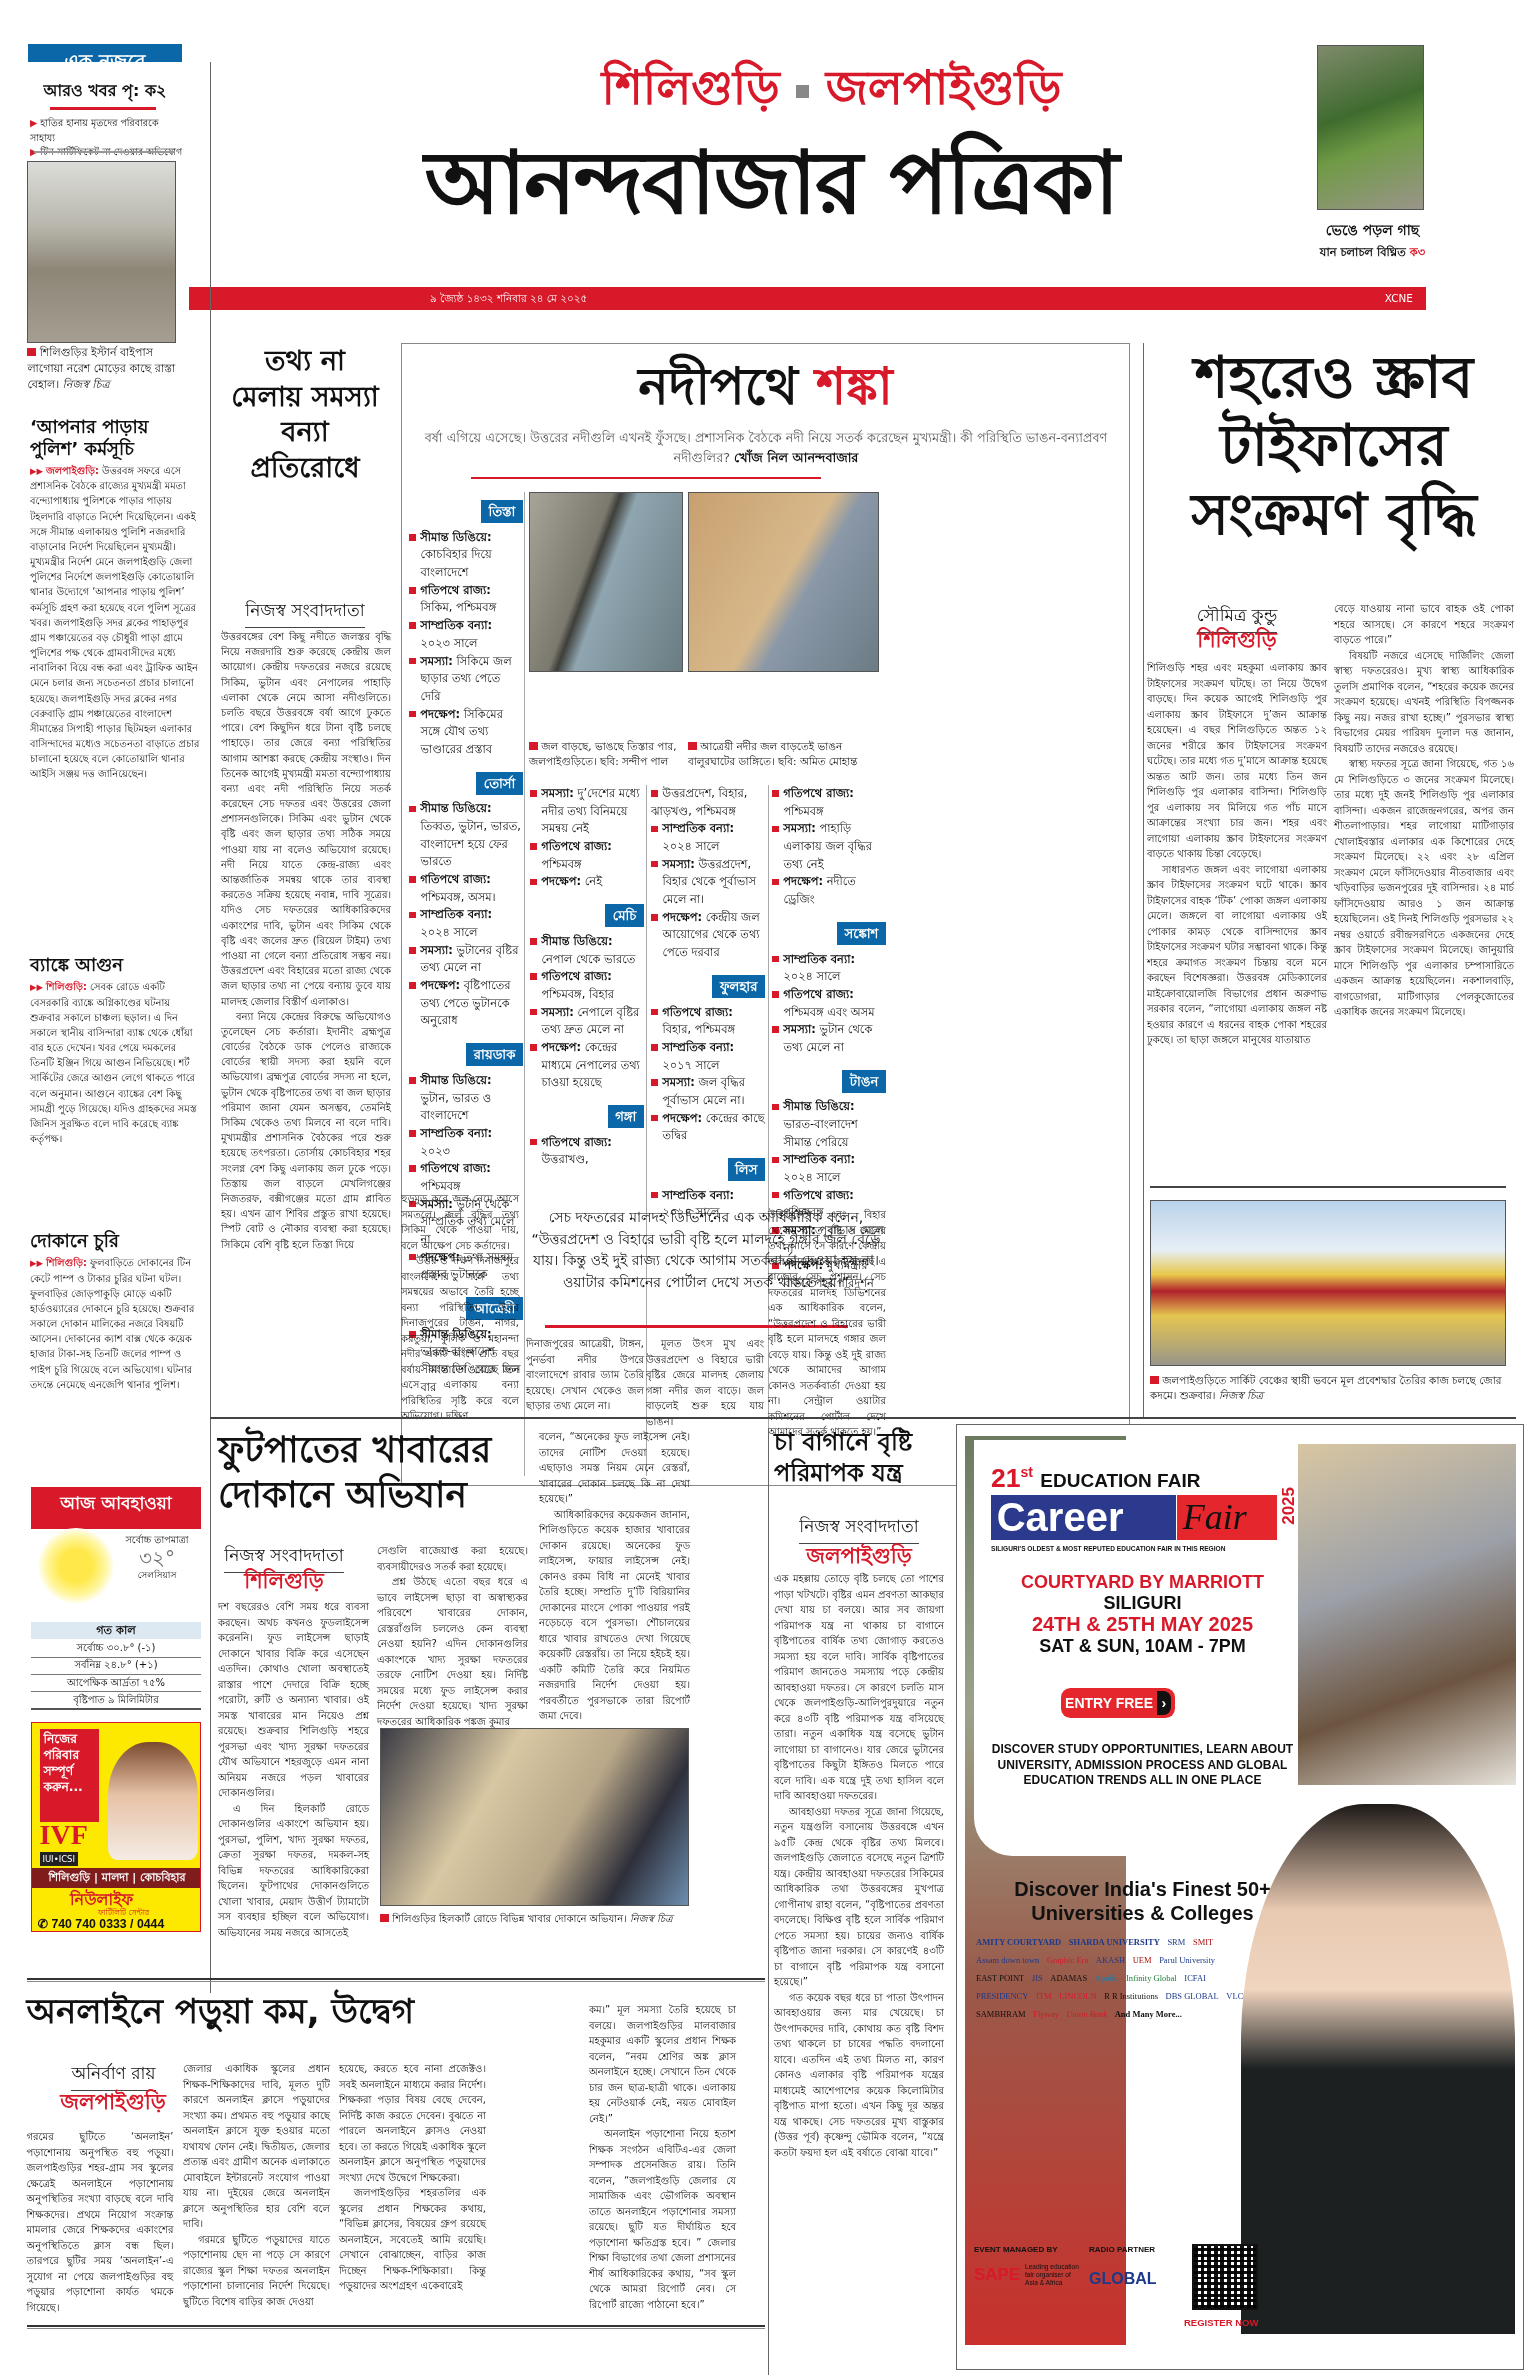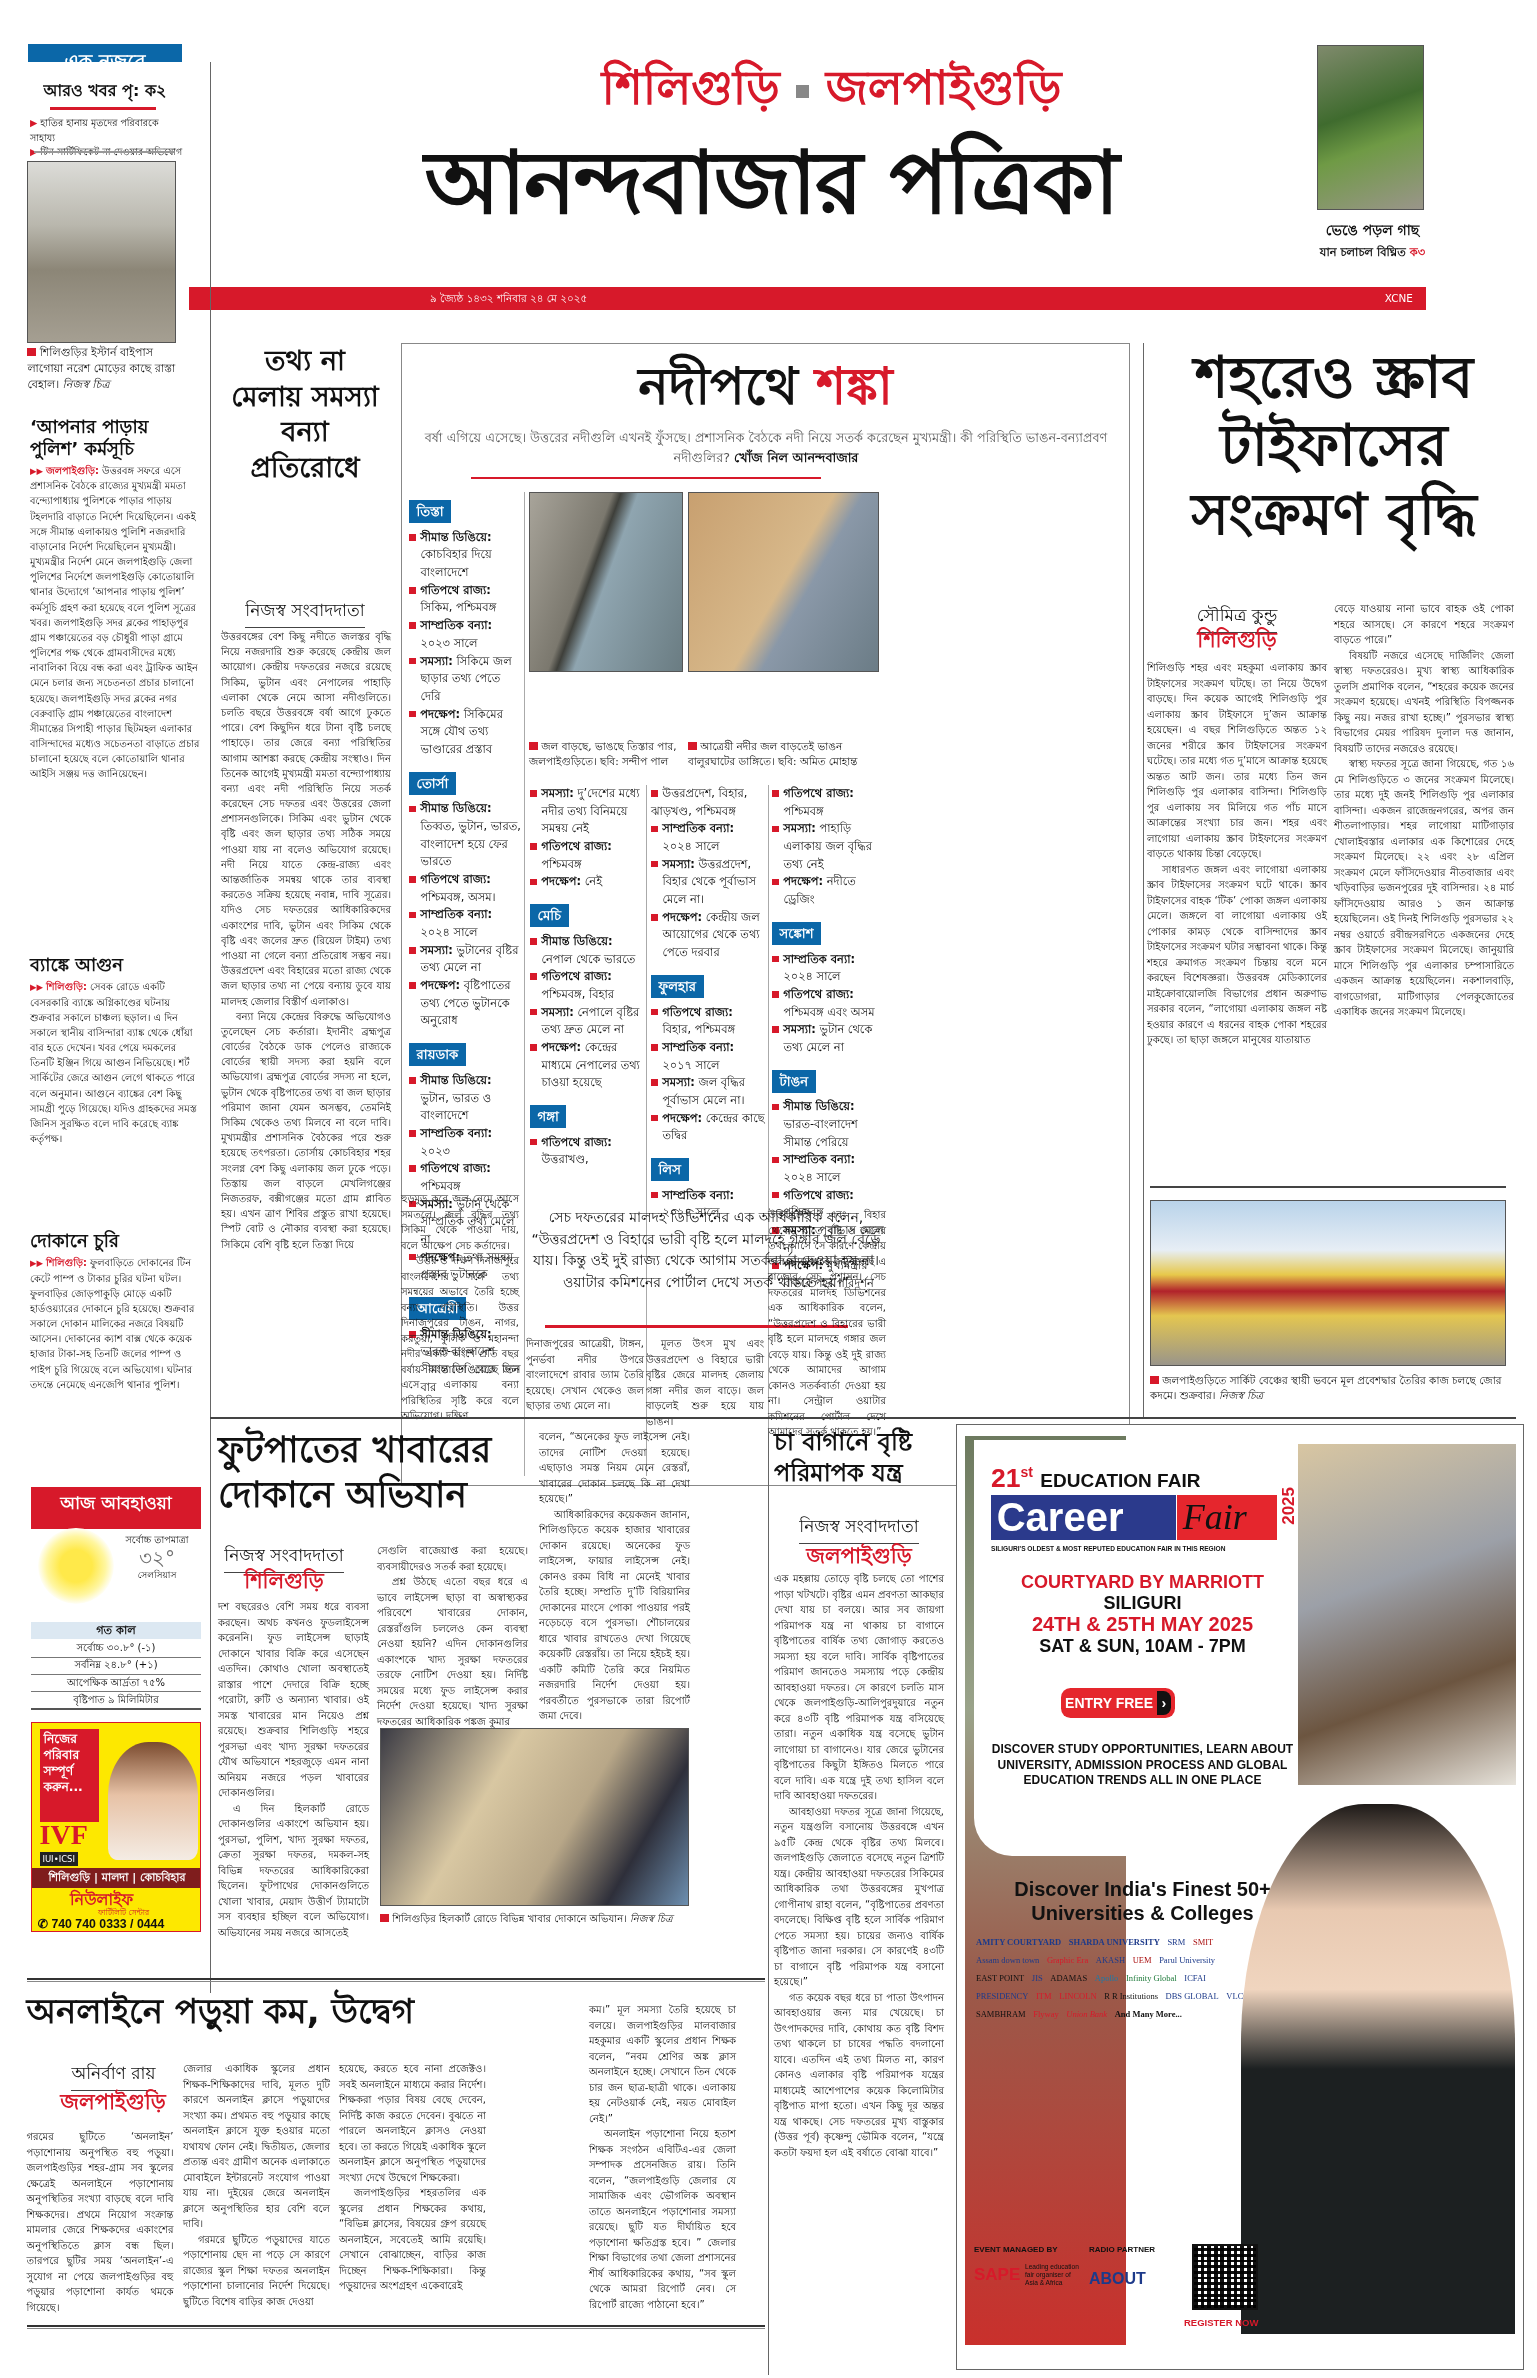--- a/index.html
+++ b/index.html
@@ -8,21 +8,21 @@
 .red{color:#d7192a}
 .blue-bg{background:#0b67a8;color:#fff}
 .tri::before{content:"▶▶";color:#d7192a;font-size:8.5px;margin-right:2.8px}
 .para{text-align:justify;font-size:11px;line-height:1.55}
 .para p{text-indent:1.5em}
 .para p.noind{text-indent:0}
 .photo{background:linear-gradient(135deg,#8a9a7a,#c8c0a0 50%,#6f8590);border:0.9px solid #555}
 .cap{font-size:11px;line-height:1.45}
 .cap::before{content:"";display:inline-block;width:8.5px;height:8.5px;background:#d7192a;margin-right:3.8px}
 .river-tag{display:inline-block;background:#0b67a8;color:#fff;font-weight:bold;padding:1.9px 7.6px;font-size:13.2px}
-.river-block{text-align:left;margin:13.2px 0 5.7px}
+.river-block{text-align:right;margin:13.2px 0 5.7px}
 .rl{font-size:11.4px;line-height:1.55;text-align:left}
 .rl b{font-weight:bold}
 .rl div{padding-left:11.4px;text-indent:-11.4px}
 .rl div::before{content:"";display:inline-block;width:6.6px;height:6.6px;background:#d7192a;margin-right:4.7px;vertical-align:middle}
 .vline{border-left:0.9px solid #aaa}
 .headline{font-family:"DejaVu Sans",sans-serif;font-weight:bold;text-align:center;line-height:1.15}
 .byline{text-align:left;font-size:17px;border-bottom:1.9px solid #444;display:inline-block;padding-bottom:4px}
 .loc{text-align:center;color:#d7192a;font-weight:bold;font-size:21px}
 </style>
 </head>
@@ -310,21 +310,21 @@
       <span>SAMBHRAM</span>
       <span style="color:#d7192a">Flyway</span>
     <span style="color:#d7192a;font-style:italic">Union Bank</span>
       <b>And Many More...</b>
   </div>
   <div class="abs" style="left:284px;top:379px;width:274px;height:530px;border-radius:45% 45% 0 0;background:linear-gradient(180deg,#1e1a18 0%,#e8c9b1 20%,#f0d5bf 35%,#1c2021 50%,#1c2021 100%)"></div>
   <div class="abs" style="left:17px;top:819px;font-family:'Liberation Sans',sans-serif;font-size:8px;font-weight:bold">EVENT MANAGED BY</div>
   <div class="abs red" style="left:17px;top:838px;font-family:'Liberation Sans',sans-serif;font-weight:bold;font-size:17px">SAPE</div>
   <div class="abs" style="left:68px;top:838px;width:57px;font-family:'Liberation Sans',sans-serif;font-size:6.6px;line-height:1.2">Leading education fair organiser of Asia &amp; Africa</div>
   <div class="abs" style="left:132px;top:819px;font-family:'Liberation Sans',sans-serif;font-size:8px;font-weight:bold">RADIO PARTNER</div>
-  <div class="abs" style="left:132px;top:842px;font-family:'Liberation Sans',sans-serif;font-weight:bold;font-size:16px;color:#1d3a8a">ABOUT</div>
+  <div class="abs" style="left:132px;top:842px;font-family:'Liberation Sans',sans-serif;font-weight:bold;font-size:16px;color:#1d3a8a">GLOBAL</div>
   <div class="abs" style="left:235px;top:819px;width:66px;height:66px;background:repeating-linear-gradient(90deg,#111 0 3.8px,#fff 3.8px 6.6px),repeating-linear-gradient(0deg,#111 0 2.8px,#fff 2.8px 5.7px);background-blend-mode:multiply;border:2.8px solid #111"></div>
   <div class="abs red" style="left:227px;top:891px;font-family:'Liberation Sans',sans-serif;font-weight:bold;font-size:9.5px">REGISTER NOW</div>
 </div>
 
 <div class="abs" style="left:26.5px;top:1978px;width:738px;height:3.8px;border-top:2.8px solid #333;border-bottom:0.9px solid #888"></div>
 <div class="abs headline" style="left:26.5px;top:1992px;width:473px;font-size:34px;text-align:left">অনলাইনে পড়ুয়া কম, উদ্বেগ</div>
 <div class="abs" style="left:66px;top:2061px;width:95px;text-align:center"><span class="byline">অনির্বাণ রায়</span></div>
 <div class="abs loc" style="left:47px;top:2087px;width:132px">জলপাইগুড়ি</div>
 <div class="abs para" style="left:26.5px;top:2129px;width:147px;font-size:10px">গরমের ছুটিতে ‘অনলাইন’ পড়াশোনায় অনুপস্থিত বহু পড়ুয়া। জলপাইগুড়ির শহর-গ্রাম সব স্কুলের ক্ষেত্রেই অনলাইনে পড়াশোনায় অনুপস্থিতির সংখ্যা বাড়ছে বলে দাবি শিক্ষকদের। প্রথমে নিয়োগ সংক্রান্ত মামলার জেরে শিক্ষকদের একাংশের অনুপস্থিতিতে ক্লাস বন্ধ ছিল। তারপরে ছুটির সময় ‘অনলাইন’-এ সুযোগ না পেয়ে জলপাইগুড়ির বহু পড়ুয়ার পড়াশোনা কার্যত থমকে গিয়েছে।</div>
 <div class="abs para" style="left:183px;top:2061px;width:147px;font-size:10px">

